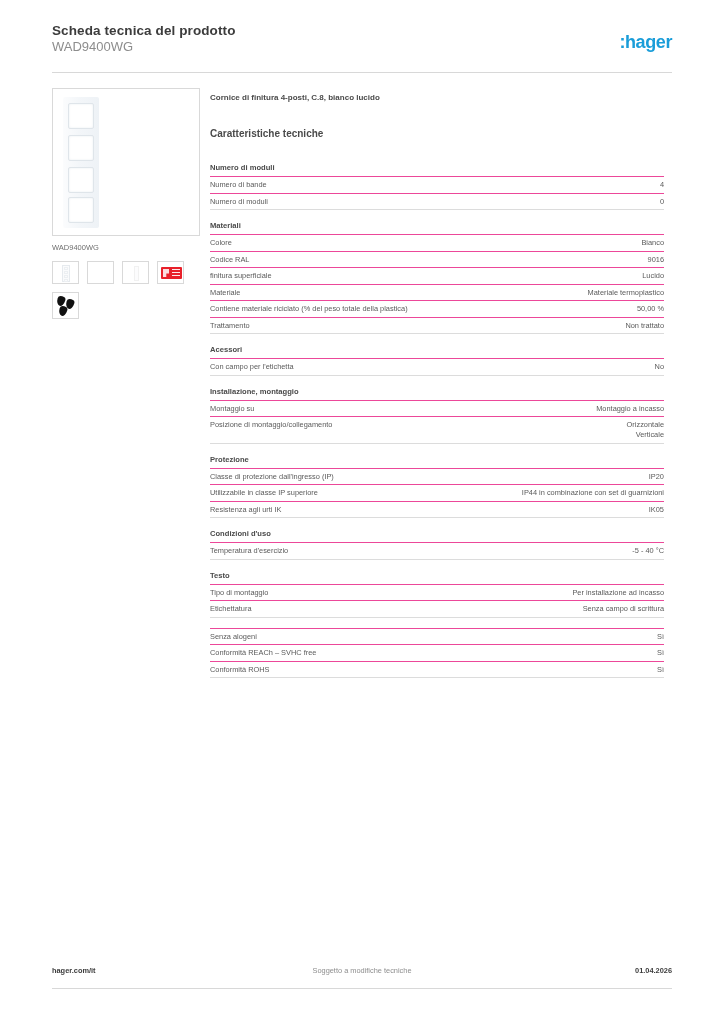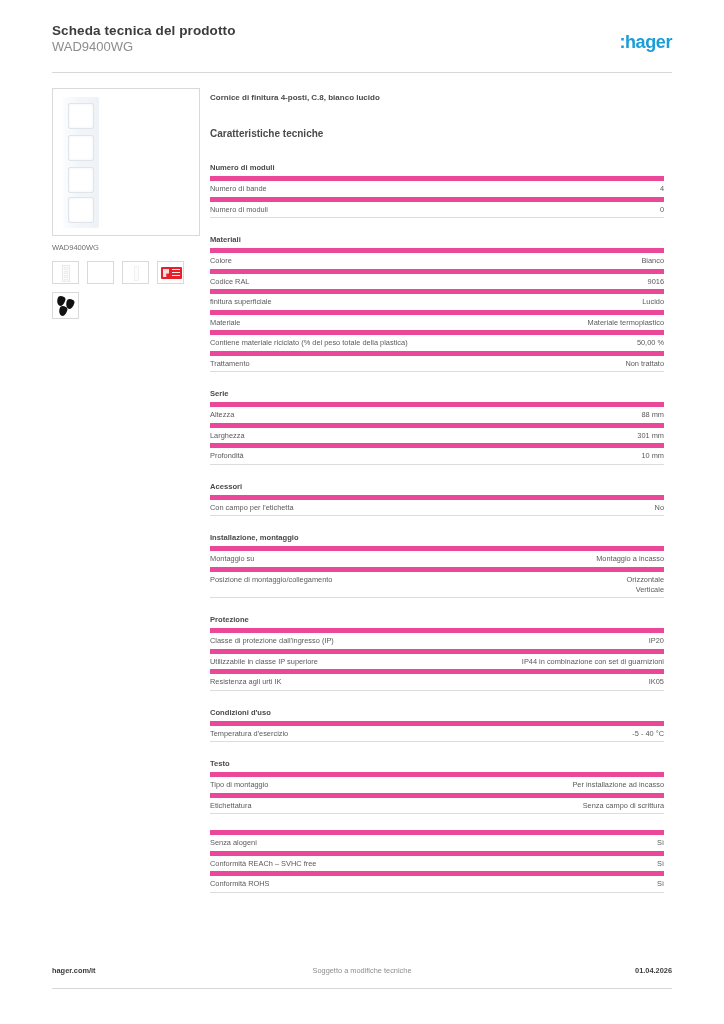--- a/index.html
+++ b/index.html
@@ -224,33 +224,33 @@
     margin: 0 0 24px 0;
   }
   .spec-title {
     font-size: 10px;
     font-weight: bold;
     color: #4a4a4a;
     line-height: 12px;
     margin: 0 0 22px 0;
   }
 
-  .section { margin-bottom: 16px; }
+  .section { margin-bottom: 10px; }
   .section-head {
     font-size: 7.6px;
     font-weight: bold;
     color: #4a4a4a;
     line-height: 11px;
     padding-bottom: 3px;
   }
   .row {
     display: flex;
     justify-content: space-between;
     align-items: flex-start;
-    border-top: 5px solid #ec4899;
+    border-top: 1px solid #ec4899;
     padding: 3px 0 2.5px 0;
     font-size: 7.4px;
     line-height: 10px;
     color: #5a5a5a;
   }
   .row:last-child { border-bottom: 1px solid #dcdcdc; }
   .row-label {
     flex: 1 1 auto;
     padding-right: 12px;
     white-space: nowrap;
@@ -387,35 +387,20 @@
           <div class="row">
             <div class="row-label">Contiene materiale riciclato (% del peso totale della plastica)</div>
             <div class="row-value">50,00 %</div>
           </div>
           <div class="row">
             <div class="row-label">Trattamento</div>
             <div class="row-value">Non trattato</div>
           </div>
         </div>
         <div class="section">
-          <div class="section-head">Serie</div>
-          <div class="row">
-            <div class="row-label">Altezza</div>
-            <div class="row-value">88 mm</div>
-          </div>
-          <div class="row">
-            <div class="row-label">Larghezza</div>
-            <div class="row-value">301 mm</div>
-          </div>
-          <div class="row">
-            <div class="row-label">Profondità</div>
-            <div class="row-value">10 mm</div>
-          </div>
-        </div>
-        <div class="section">
           <div class="section-head">Acessori</div>
           <div class="row">
             <div class="row-label">Con campo per l'etichetta</div>
             <div class="row-value">No</div>
           </div>
         </div>
         <div class="section">
           <div class="section-head">Installazione, montaggio</div>
           <div class="row">
             <div class="row-label">Montaggio su</div>

